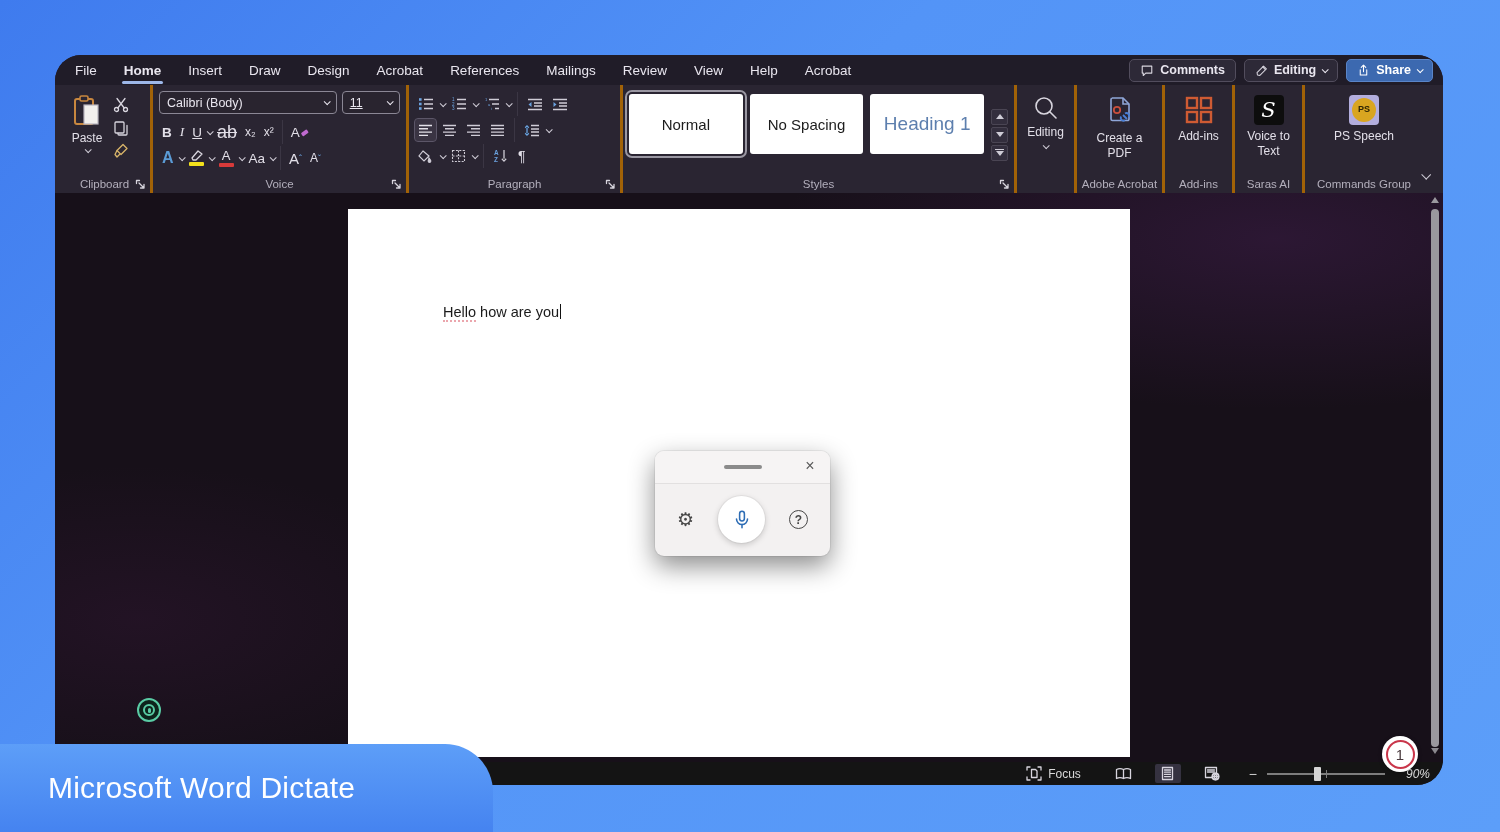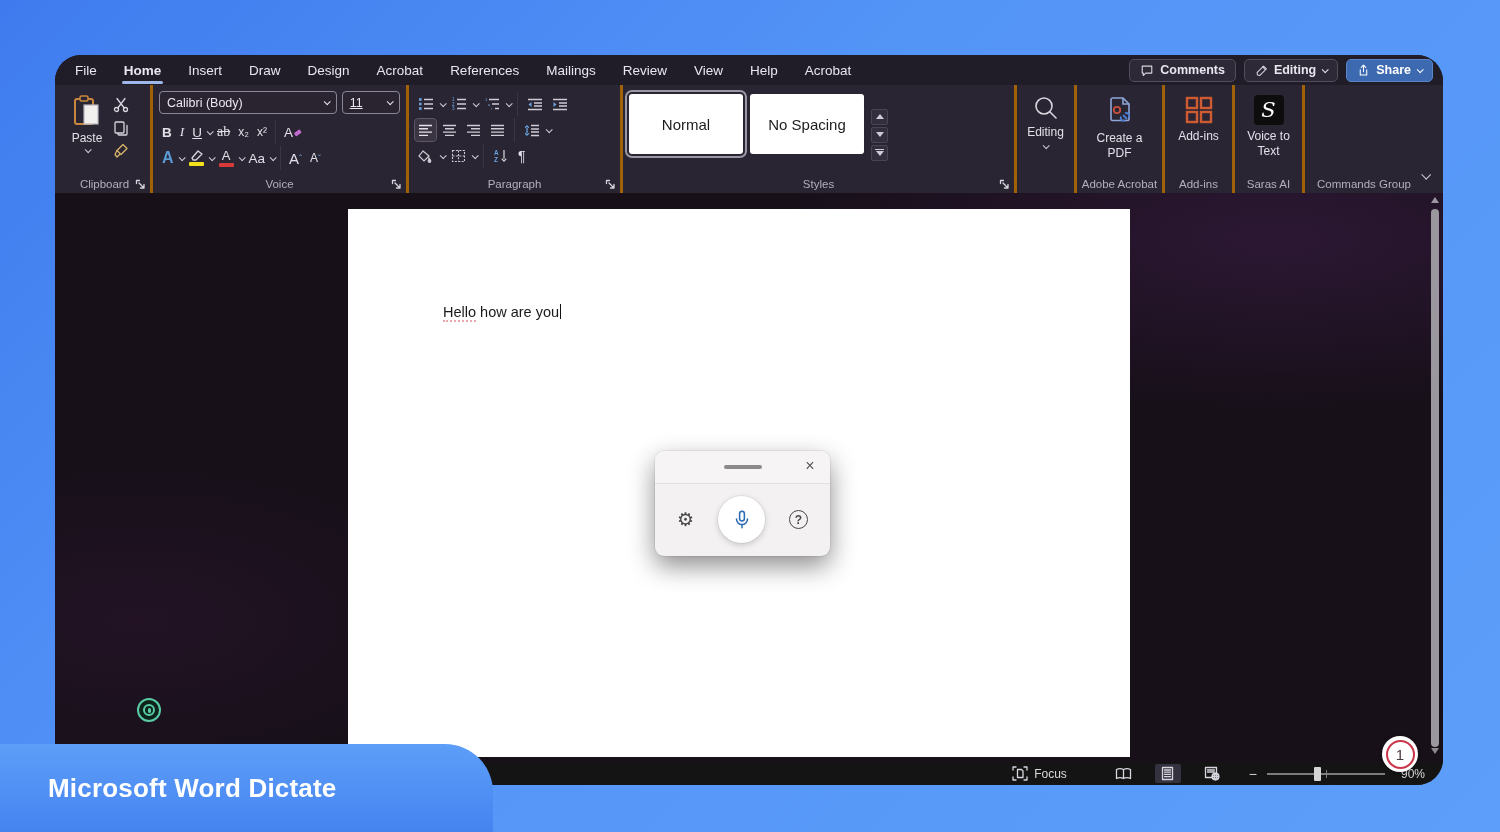--- a/index.html
+++ b/index.html
@@ -57,21 +57,21 @@
   .g-font { width:256px; }
   .font-row1 { display:flex; gap:5px; margin-bottom:5px; }
   .selbox { height:23px; background:#29242f; border:1px solid #8b8795; border-radius:4px;
             color:#e9e6ef; font-size:12.5px; display:flex; align-items:center; padding:0 7px; justify-content:space-between; }
   .font-name-box { width:184px; }
   .font-size-box { width:60px;text-decoration:underline; }
   .font-row { display:flex; align-items:center; gap:2px; height:26px; }
   .btn-b { font-weight:bold; }
   .btn-i { font-style:italic; font-family:"Liberation Serif", serif; }
   .btn-u { text-decoration:underline; }
-  .btn-ab { text-decoration:line-through; font-size:14px;font-family:Liberation Serif, serif; }
+  .btn-ab { text-decoration:line-through; font-size:18px; }
   .colstack { display:inline-flex; flex-direction:column; align-items:center; line-height:1; }
   .underbar { width:15px; height:4px; border-radius:1px; margin-top:1px; }
   
   .g-para { width:214px; }
   .para-row { display:flex; align-items:center; gap:3px; height:26px; }
   .mini.sel { background:#3a3443; outline:1px solid #5c5668; }
   
   .g-styles { width:394px; display:flex; gap:7px; padding-top:9px; }
   .style-card {
     width:114px; height:60px; background:#fff; border-radius:3px;
@@ -142,37 +142,37 @@
   .fingerprint { position:absolute; left:82px; top:505px; width:24px; height:24px; border-radius:50%;
                  background:#0d231c; border:2px solid #59cba4; display:flex; align-items:center; justify-content:center; }
   .fp-inner { width:12px; height:12px; border-radius:50%; border:2px solid #59cba4; display:flex; align-items:center; justify-content:center; }
   .fp-dot { width:3px; height:5px; border-radius:2px; background:#59cba4; }
   
   .statusbar {
     height:23px; background:#141414; flex:0 0 auto;
     display:flex; align-items:center; justify-content:flex-end; color:#d9d9d9; font-size:12px;
     padding-right:8px; gap:0;
   }
-  .focus-group { display:flex; align-items:center; gap:6px; margin-right:44px;justify-content:space-between; }
+  .focus-group { display:flex; align-items:center; gap:6px; margin-right:30px;justify-content:space-between; }
   .view-btn { width:26px; height:19px; display:flex; align-items:center; justify-content:center; margin-right:18px; border-radius:2px; }
   .view-btn.sel { background:#353240; }
   .zoom-ctrl { display:flex; align-items:center; gap:10px; margin-left:6px; }
   .zoom-minus { color:#cfcfcf; font-size:14px; }
   .zoom-track { width:118px; height:2px; background:#7d7d7d; position:relative; }
   .zoom-tick { position:absolute; left:50%; top:-3px; width:1px; height:8px; background:#7d7d7d; }
   .zoom-handle { position:absolute; left:40%; top:-6px; width:7px; height:14px; background:#d6d6d6; border-radius:1px; }
-  .zoom-label { margin-left:16px; width:34px; text-align:left; }
+  .zoom-label { margin-left:16px; width:34px; text-align:center;font-style:italic; }
   
   .badge {
     position:absolute; left:0; bottom:0; width:493px; height:88px;
     background:linear-gradient(180deg, #5d9ef8 0%, #4583f0 100%);
     border-radius:0 48px 0 0; z-index:5;
     display:flex; align-items:center; padding-left:48px;
   }
-  .badge-text { color:#fff; font-size:26px; font-weight:700; letter-spacing:.2px; }
+  .badge-text { color:#fff; font-size:30px; font-weight:400; letter-spacing:.2px; }
   .annot {
     position:absolute; left:1382px; top:736px; width:36px; height:36px; border-radius:50%;
     background:#fff; z-index:6; display:flex; align-items:center; justify-content:center;
     box-shadow:0 1px 4px rgba(0,0,0,.3);
   }
   .annot-inner { width:29px; height:29px; border-radius:50%; border:2.5px solid #c9364a;
                  display:flex; align-items:center; justify-content:center; color:#4a3a3e; font-size:15px; }
 </style>
 </head>
 <body>
@@ -450,20 +450,21 @@
       <span class="grp-label">Paragraph</span>
       <svg class="dlg-launcher svgico" viewBox="0 0 11 11">
           <path d="M1.5 1.5h3M1.5 1.5v3"></path>
           <path d="M4 4l5 5M9 5.5V9H5.5"></path>
         </svg>
     </div>
 
     <div class="rgroup g-styles">
       <div class="style-card selected">Normal</div>
       <div class="style-card">No Spacing</div>
+      <div class="style-card h1">Heading 1</div>
       <div class="style-scroll">
         <span class="sbtn">
             <span class="tri-up"></span>
           </span>
         <span class="sbtn">
             <span class="tri-dn"></span>
           </span>
         <span class="sbtn" style="flex-direction:column">
             <span style="width:9px;height:1.4px;background:#cfccd6;margin-bottom:1px"></span>
             <span class="tri-dn"></span>
@@ -515,20 +516,26 @@
 
     <div class="rgroup g-saras">
       <div class="bigbtn">
         <span class="sq-icon s-logo">S</span>
         <span class="lbl">Voice to Text</span>
       </div>
       <span class="grp-label">Saras AI</span>
     </div>
 
     <div class="rgroup g-ps last">
+      <div class="bigbtn">
+        <span class="sq-icon ps-logo">
+            <span class="ps-gold">PS</span>
+          </span>
+        <span class="lbl">PS Speech</span>
+      </div>
       <span class="grp-label">Commands Group</span>
     </div>
 
     <span class="ribbon-collapse"><span class="chv" style="width:7px;height:7px"></span></span>
   </div>
 
   <div class="docarea">
     <div class="page">
       <div class="doc-text">
         <span class="misspelled">Hello</span><span> how are you</span><span class="caret"></span>

